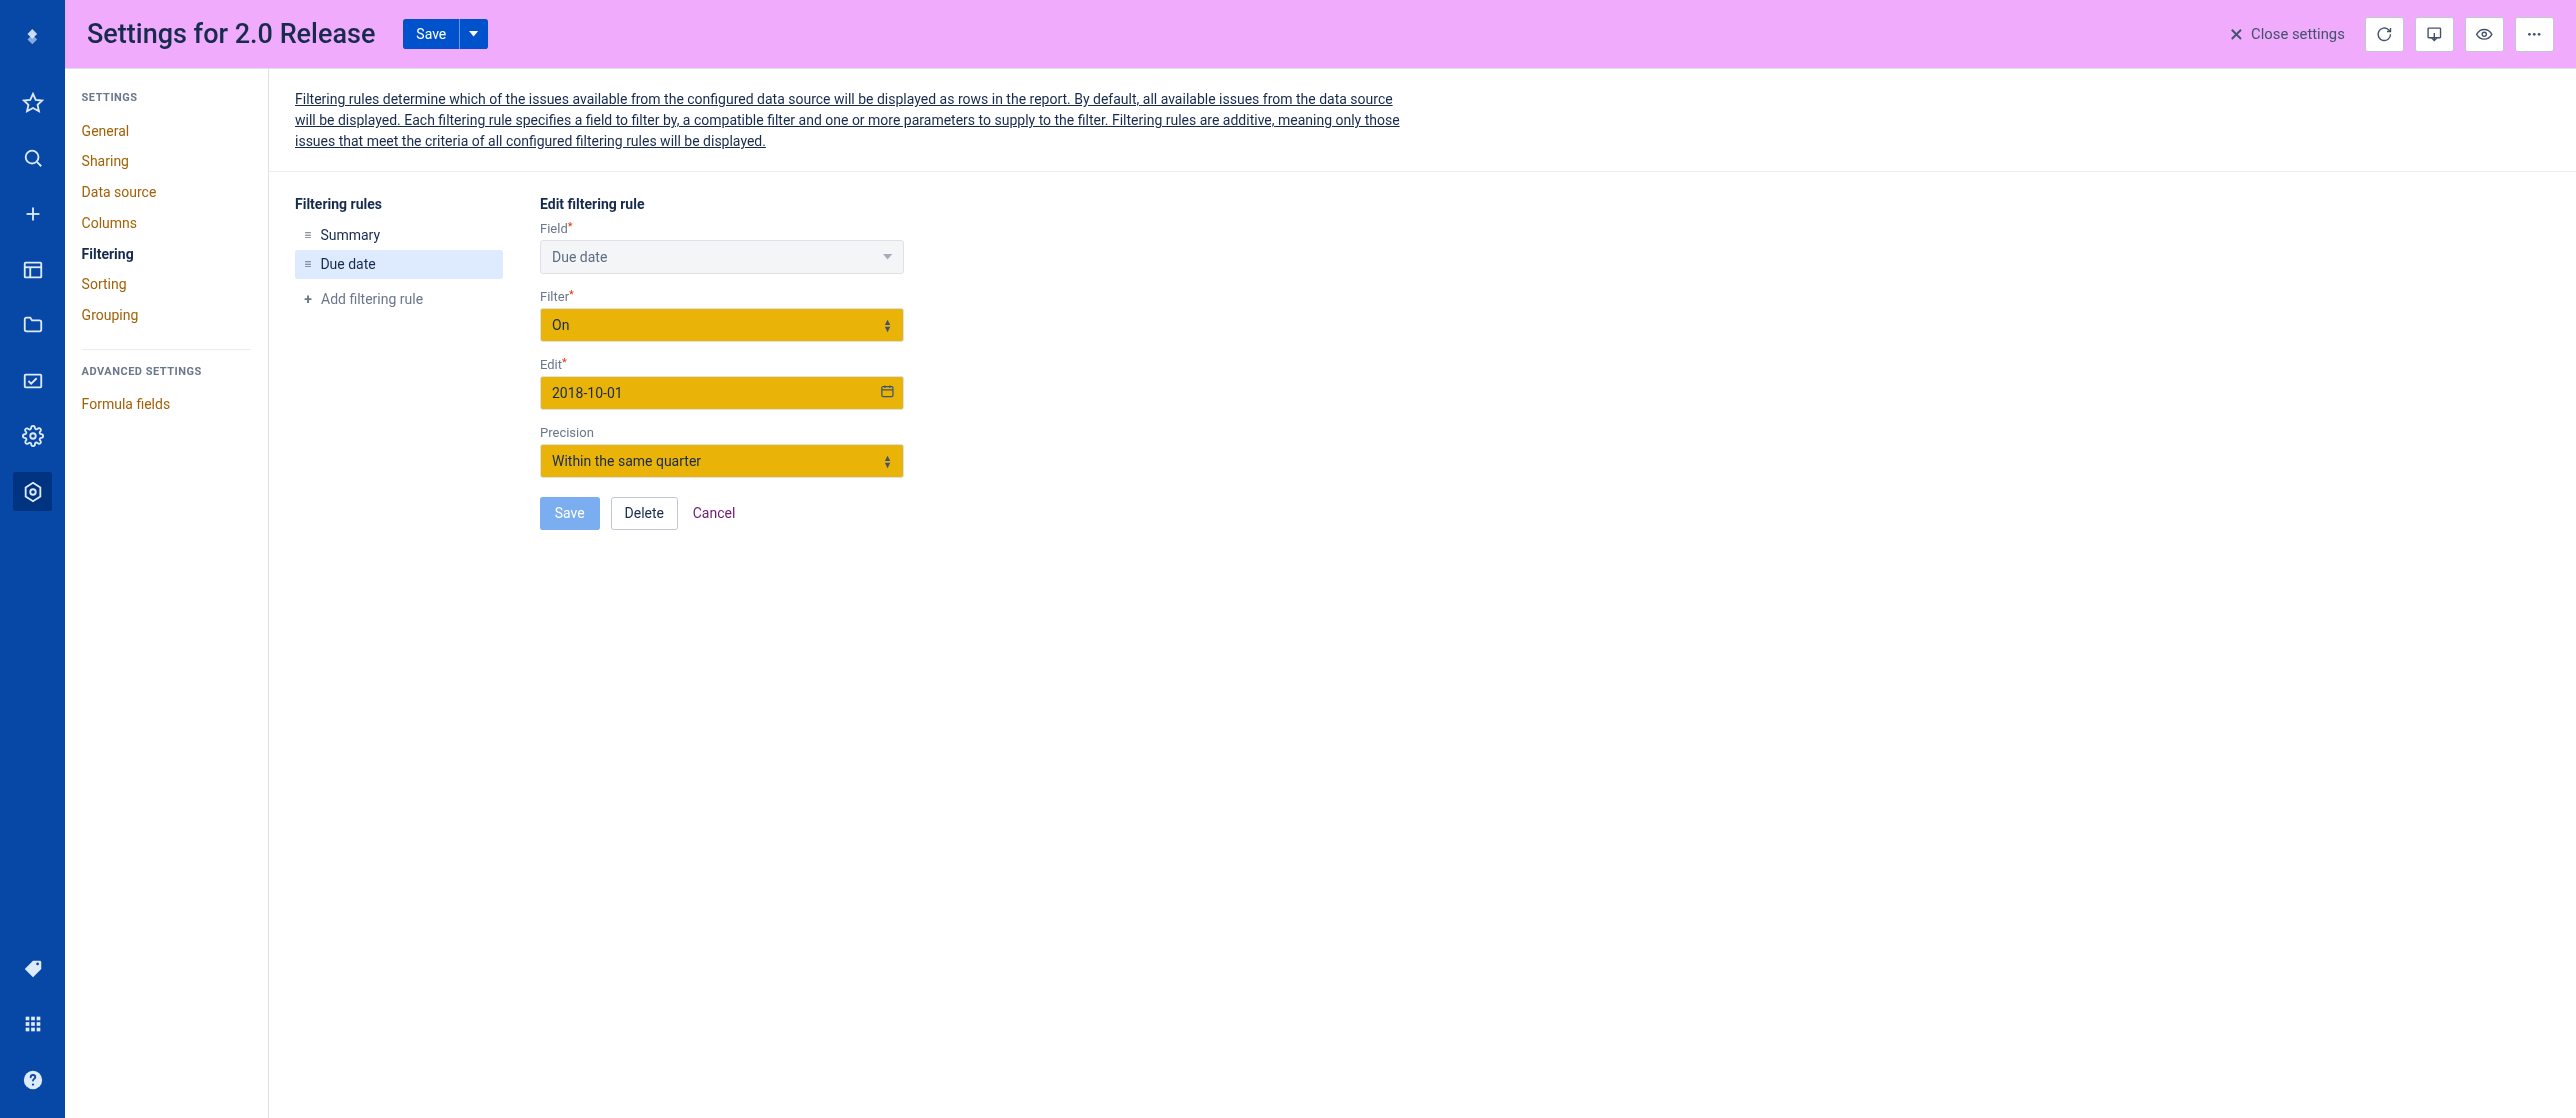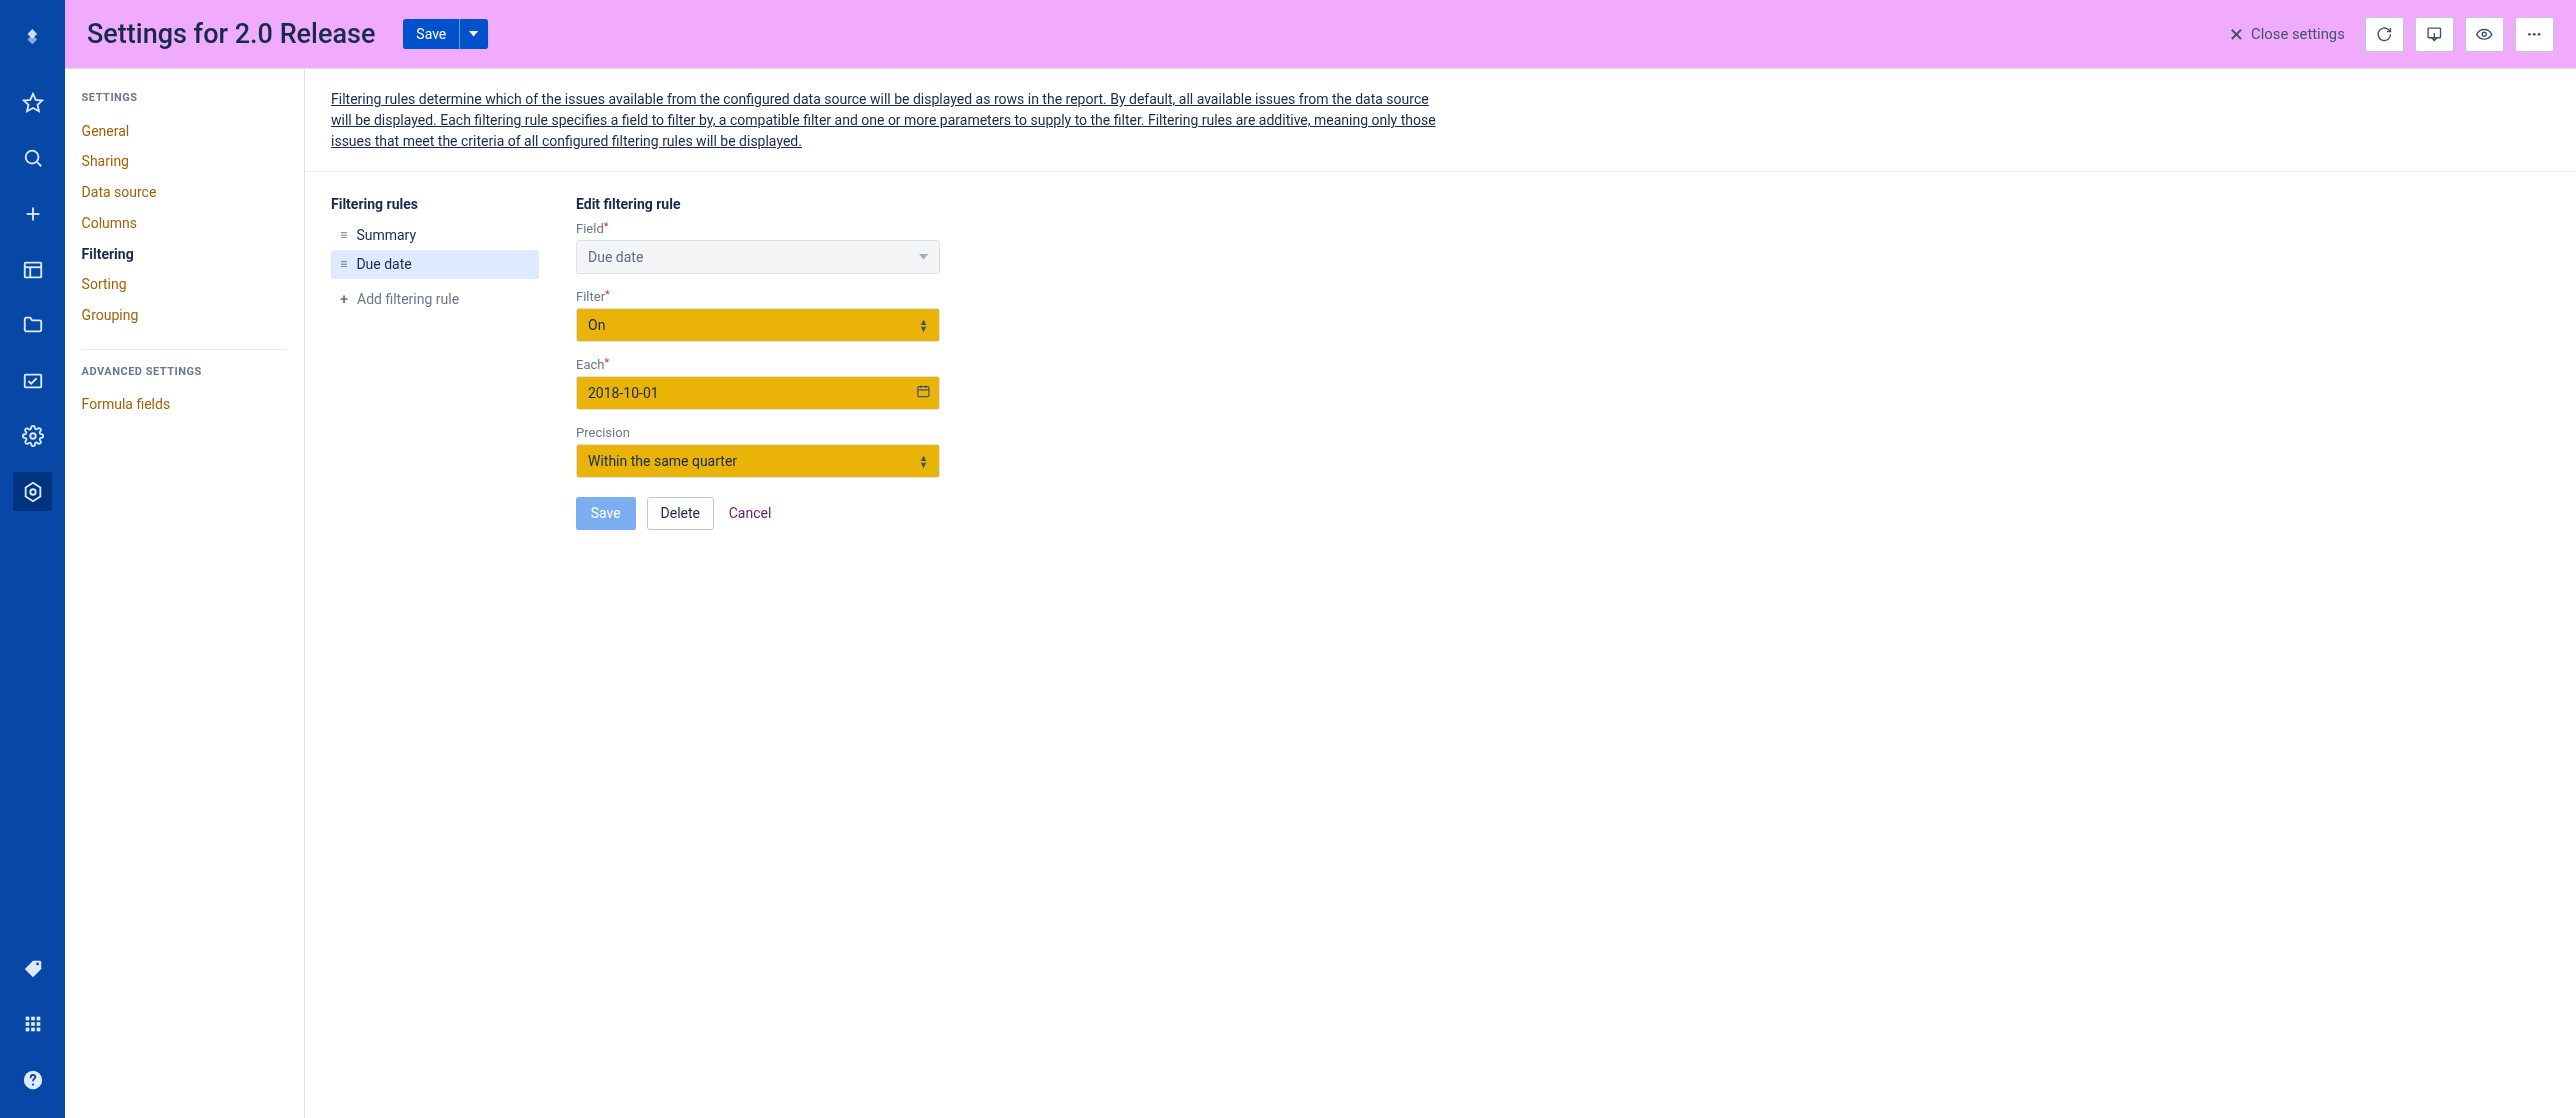--- a/index.html
+++ b/index.html
@@ -24,21 +24,21 @@
     .save-btn { background: #0052CC; color: #fff; border: none; padding: 7.4px 13px; font-size: 14px; border-radius: 2.8px 0 0 2.8px; cursor: pointer; }
     .save-caret { background: #0052CC; color: #fff; border: none; border-left: 0.9px solid rgba(255,255,255,0.4); padding: 7.4px 9.2px; border-radius: 0 2.8px 2.8px 0; cursor: pointer; display:flex; align-items:center; }
     .header-right { margin-left: auto; display: flex; align-items: center; gap: 11px; }
     .close-settings { display: flex; align-items: center; gap: 7.4px; color: #42526E; font-size: 14.8px; cursor: pointer; padding: 5.5px 9.2px; }
     .icon-btn { width: 39px; height: 35px; border: 0.9px solid #C1C7D0; border-radius: 2.8px; background: #fff; display: flex; align-items: center; justify-content: center; cursor: pointer; color: #42526E; }
     
     
     .content { flex: 1; display: flex; overflow: hidden; }
     
     
-    .settings-sidebar { width: 240px; border-right: 0.9px solid #DFE1E6; padding: 22px 16.6px; overflow-y: auto; }
+    .settings-sidebar { width: 204px; border-right: 0.9px solid #DFE1E6; padding: 22px 16.6px; overflow-y: auto; }
     .section-label { font-size: 11px; font-weight: 700; color: #6B778C; letter-spacing: 0.5px; margin-bottom: 11px; }
     .nav-list { list-style: none; margin-bottom: 18.5px; }
     .nav-list li { padding: 7.4px 0; font-size: 14px; color: #a16207; cursor: pointer; }
     .nav-list li.active { color: #172B4D; font-weight: 700; }
     .divider { border: none; border-top: 0.9px solid #EBECF0; margin: 9.2px 0 14.8px; }
     
     
     .panel { flex: 1; padding: 20px 26px; overflow-y: auto; }
     .panel h2 { font-size: 22px; font-weight: 500; color: #172B4D; margin-bottom: 14.8px; }
     .panel-desc { font-size: 14px; color: #172B4D; line-height: 1.5; max-width: 1107px; margin-bottom: 18.5px; text-decoration: underline; }
@@ -265,21 +265,21 @@
 
           <div class="form-group">
             <label class="form-label"><span>Filter</span><span class="req">*</span></label>
             <div class="select-enabled">
               <span>On</span>
               <span class="updown">▲<br>▼</span>
             </div>
           </div>
 
           <div class="form-group">
-            <label class="form-label"><span>Each</span><span class="req">*</span></label>
+            <label class="form-label"><span>Edit</span><span class="req">*</span></label>
             <div class="text-input-wrap">
               <input class="text-input" value="2018-10-01" style="">
               <span class="cal-icon">
                 <svg width="14.8" height="14.8" viewBox="0 0 24 24" fill="none" stroke="currentColor" stroke-width="2">
                     <rect x="3" y="5" width="18" height="16" rx="2"></rect>
                     <line x1="3" y1="10" x2="21" y2="10"></line>
                     <line x1="8" y1="3" x2="8" y2="7"></line>
                     <line x1="16" y1="3" x2="16" y2="7"></line>
                   </svg>
               </span>

